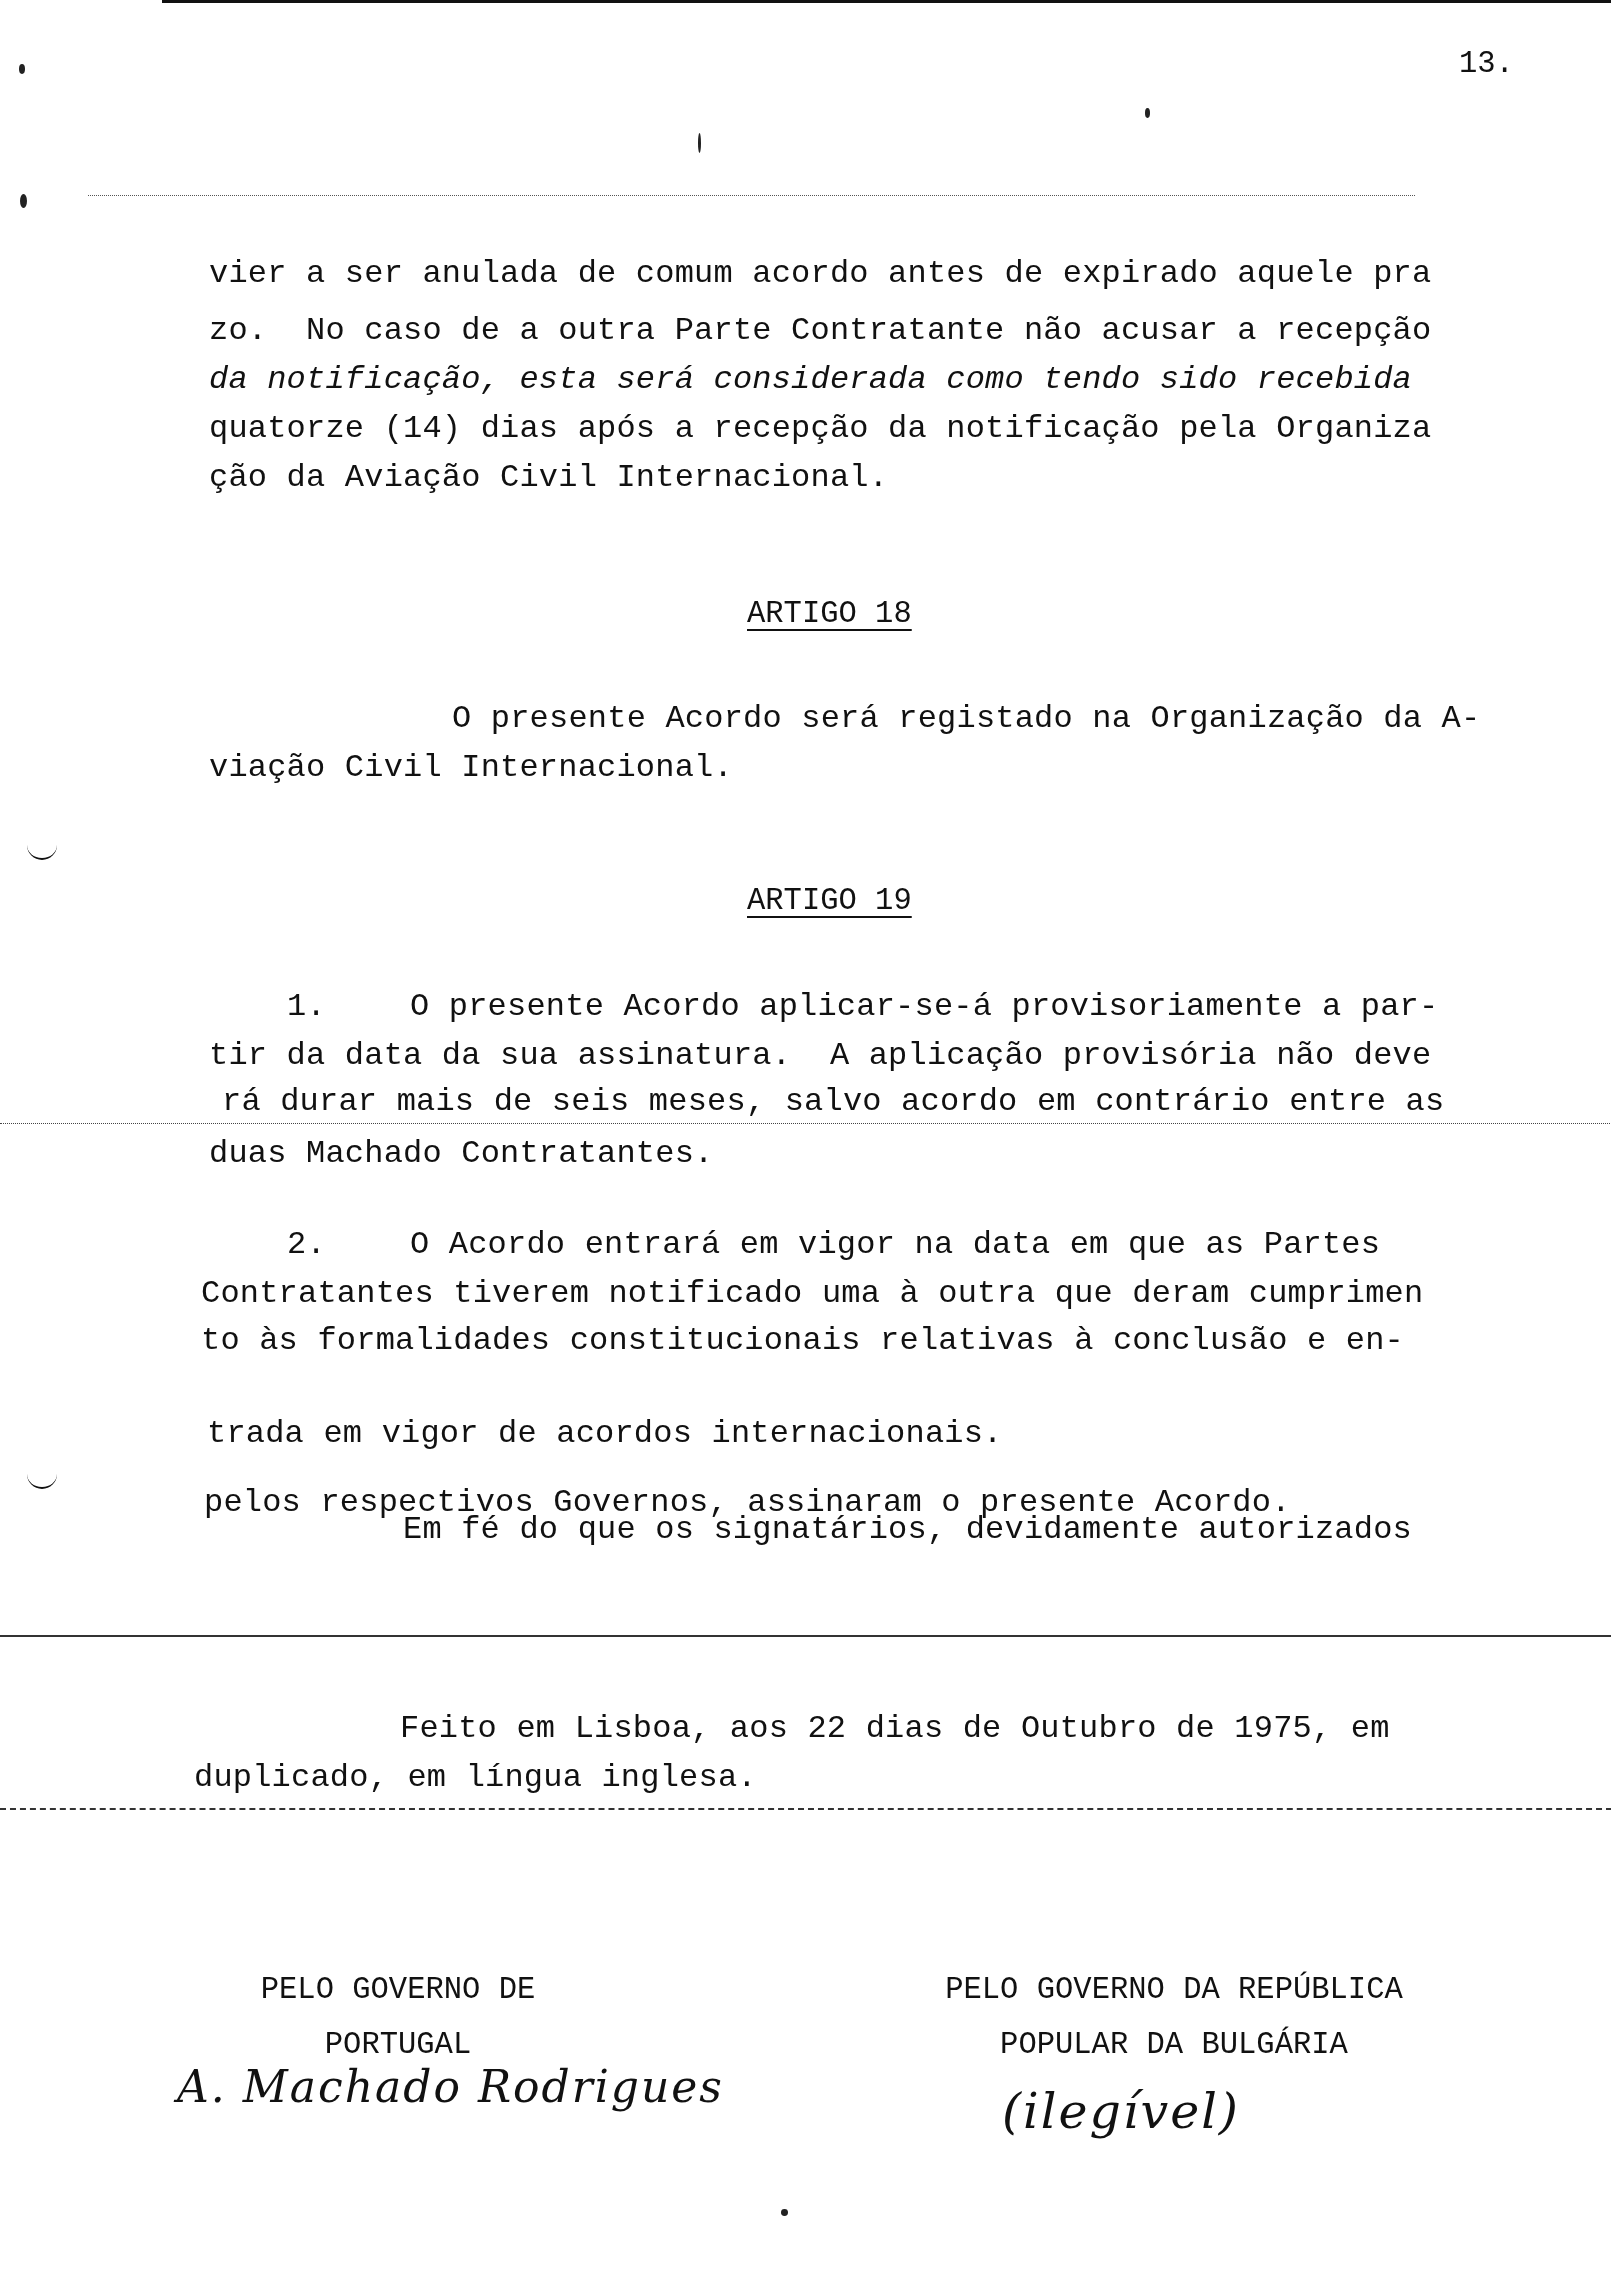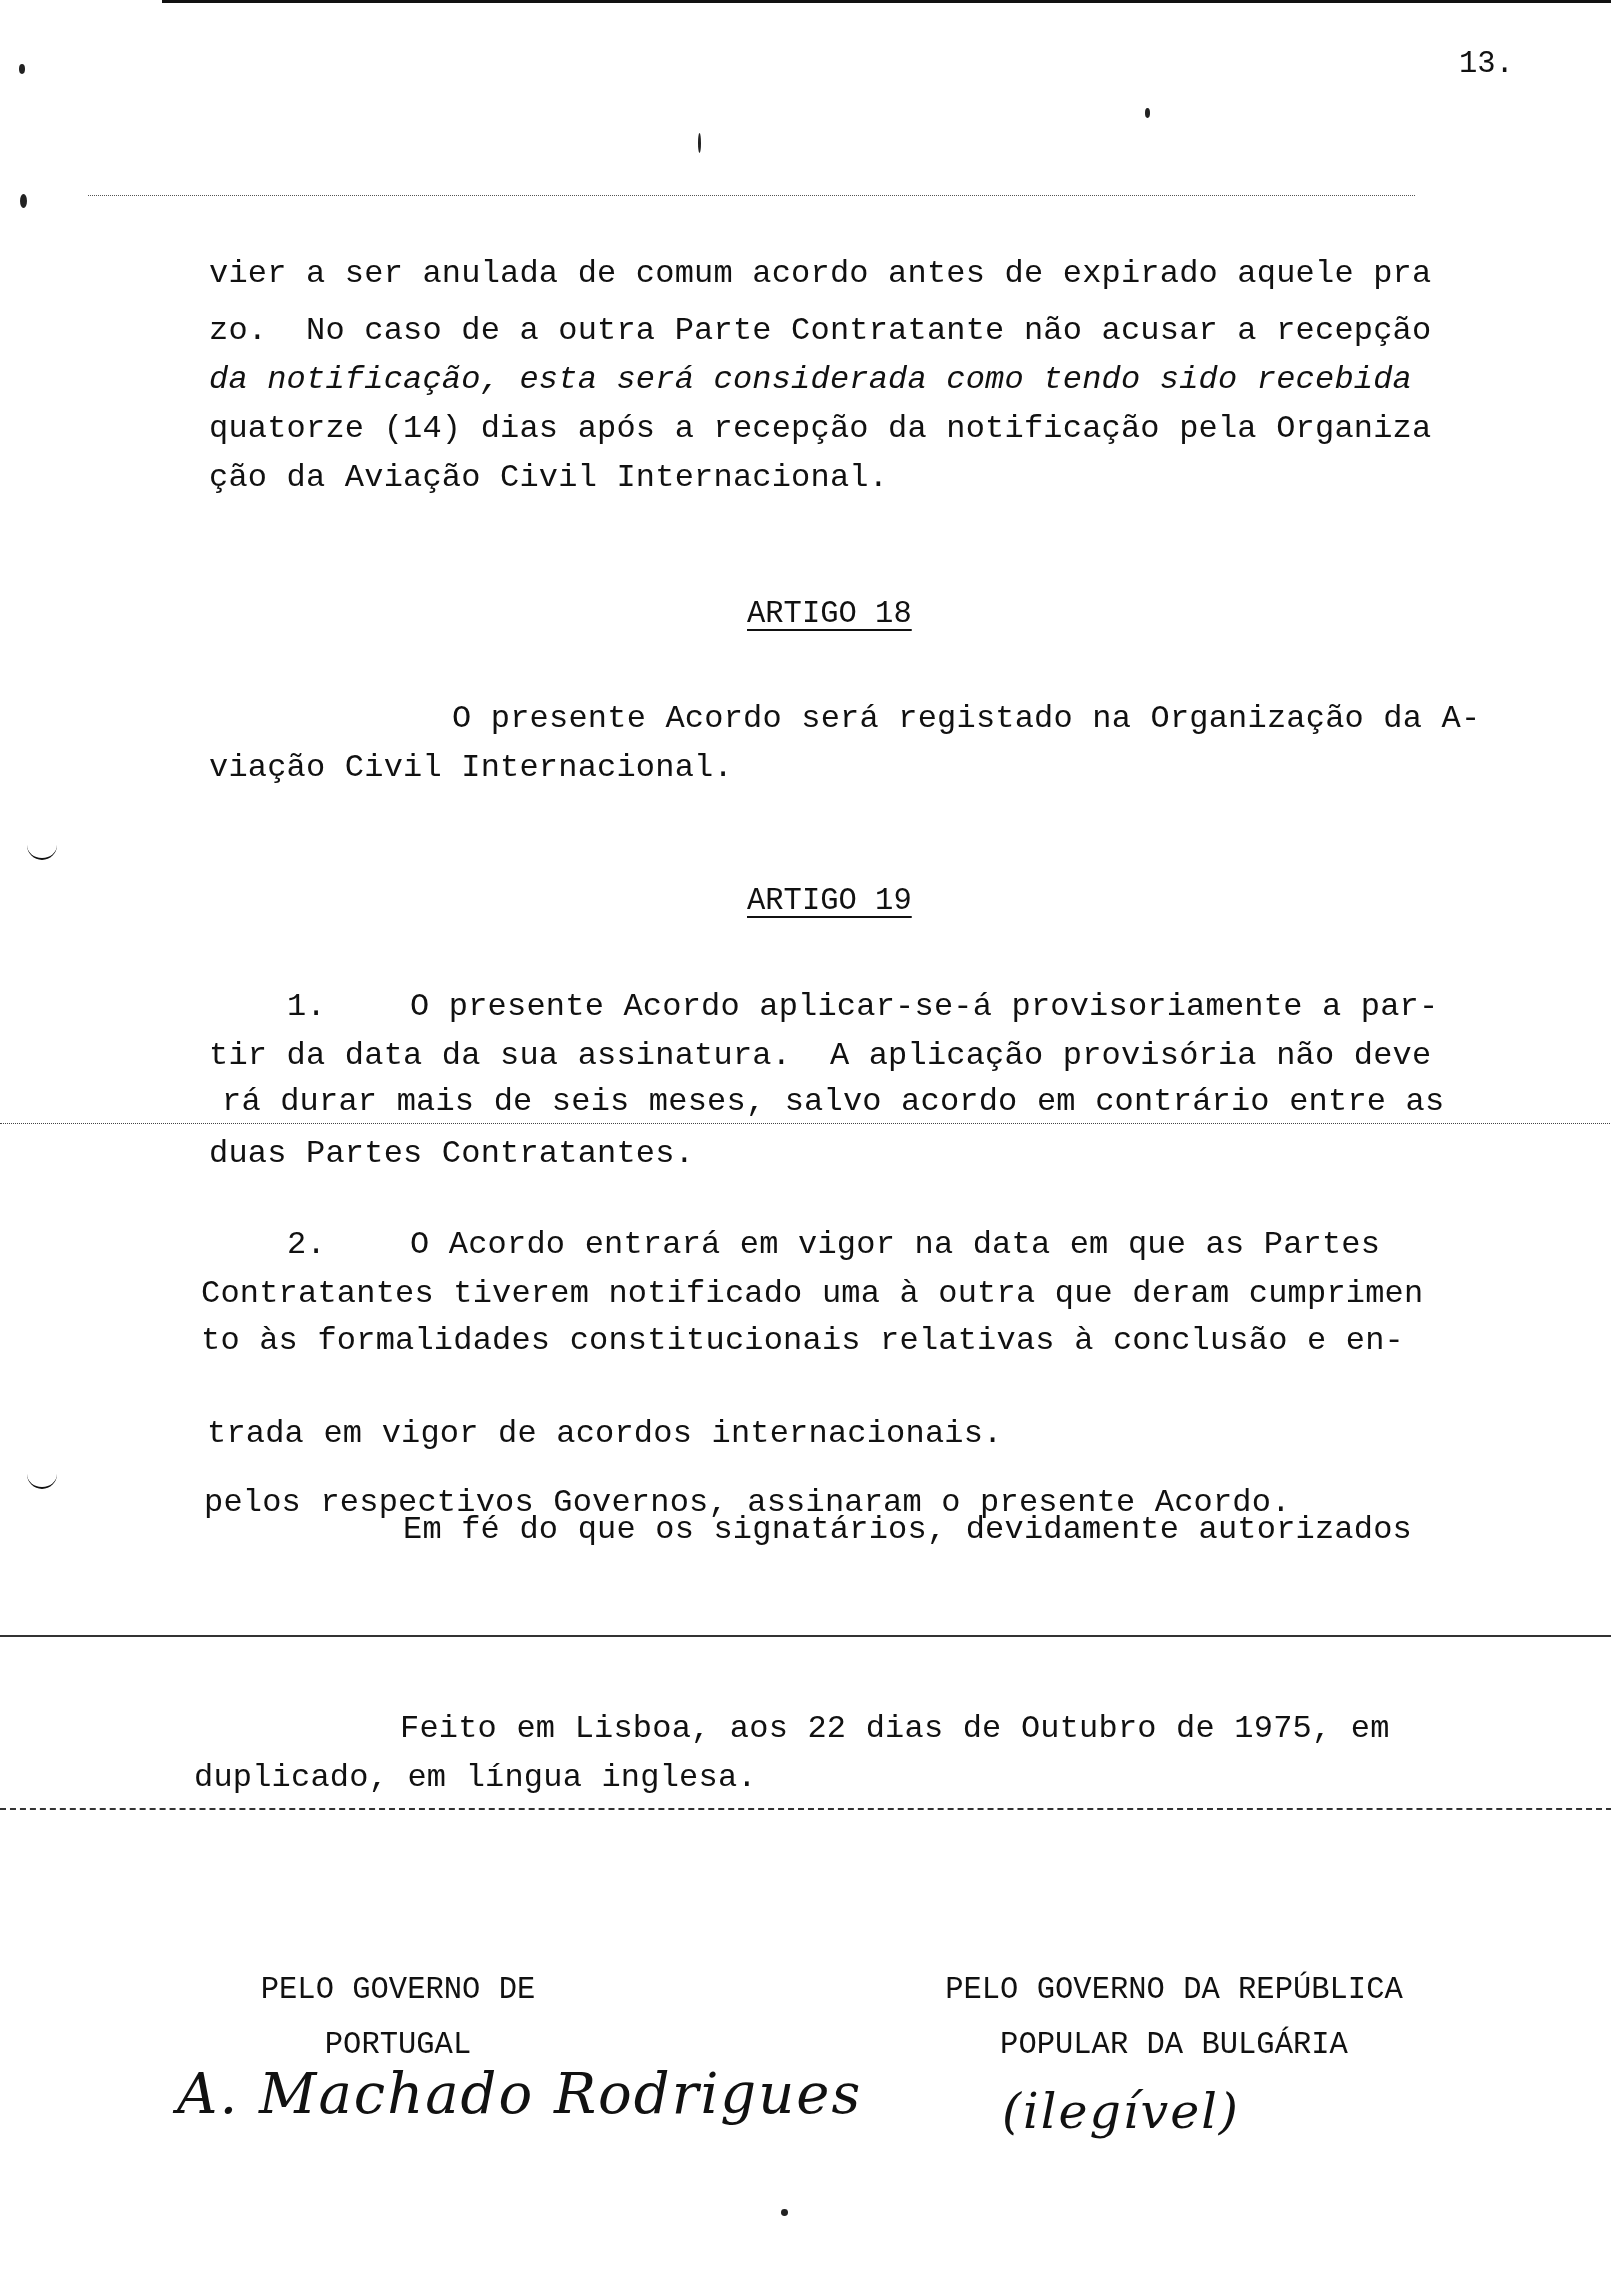--- a/index.html
+++ b/index.html
@@ -19,21 +19,21 @@
   }
   .heading {
     position: absolute; font-size: 30.5px; white-space: pre; text-decoration: underline;
     text-underline-offset: 6.9px; text-decoration-thickness: 1.5px;
   }
   .sig-block {
     position: absolute; font-size: 30.5px; text-align: center; white-space: pre; line-height: 55px;
   }
   .signature {
     position: absolute; font-family: "DejaVu Serif", serif; font-style: italic;
-    font-size: 56px; white-space: pre; letter-spacing: 2px;
+    font-size: 44px; white-space: pre; letter-spacing: 2px;
   }
   .dashed {
     position: absolute; left: 0; width: 1612px; height: 0; border-top: 2px dashed #333;
   }
   .speck { position: absolute; background: #222; border-radius: 50%; }
   .mark-curve {
     position: absolute; width: 29.5px; height: 19.7px; border-bottom: 2.5px solid #111;
     border-radius: 0 0 19.7px 19.7px;
   }
 </style>
@@ -67,21 +67,21 @@
 </div>
 
 <div>
   <div class="heading" style="left:747px;top:884px;">ARTIGO 19</div>
 
   <div class="line" style="left:287px;top:988px;">1.</div>
   <div class="line" style="left:410px;top:988px;">O presente Acordo aplicar-se-á provisoriamente a par-</div>
   <div class="line" style="left:209px;top:1037px;">tir da data da sua assinatura.  A aplicação provisória não deve</div>
   <div class="line" style="left:222px;top:1083px;">rá durar mais de seis meses, salvo acordo em contrário entre as</div>
   <div class="dashed" style="top:1123px;border-top:1.5px dotted #444;"></div>
-  <div class="line" style="left:209px;top:1135px;">duas Partes Contratantes.</div>
+  <div class="line" style="left:209px;top:1135px;">duas Machado Contratantes.</div>
 
   <div class="line" style="left:287px;top:1226px;">2.</div>
   <div class="line" style="left:410px;top:1226px;">O Acordo entrará em vigor na data em que as Partes</div>
   <div class="line" style="left:201px;top:1275px;">Contratantes tiverem notificado uma à outra que deram cumprimen</div>
   <div class="line" style="left:201px;top:1322px;">to às formalidades constitucionais relativas à conclusão e en-</div>
   <div class="line" style="left:207px;top:1371px;margin-top:44px;">trada em vigor de acordos internacionais.</div>
 </div>
 
 <div>
   <div class="line" style="left:403px;top:1511px;">Em fé do que os signatários, devidamente autorizados</div>

